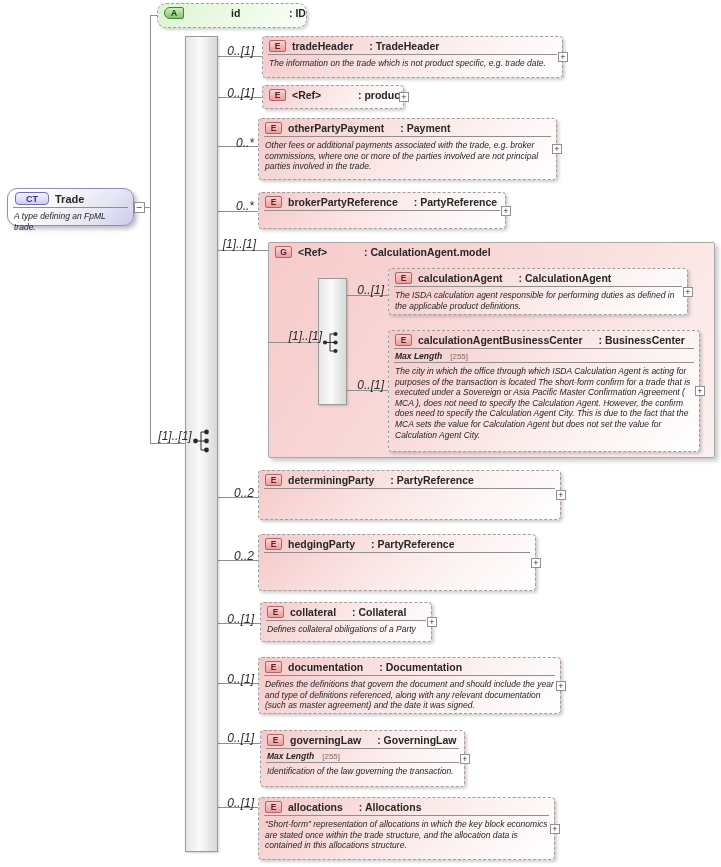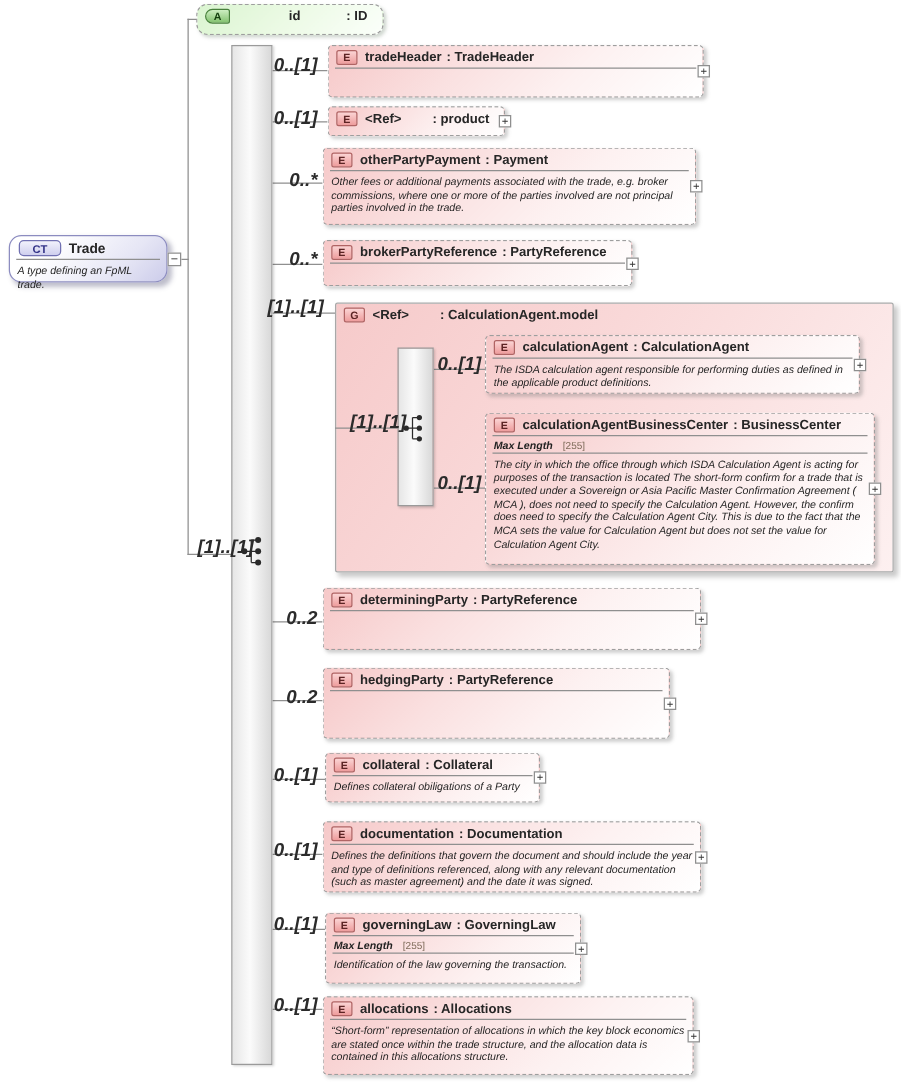--- a/index.html
+++ b/index.html
@@ -3,34 +3,34 @@
 <meta charset="utf-8">
 <style>
   * { margin:0; padding:0; box-sizing:border-box; }
   html,body { background:#ffffff; }
   body { font-family:"Liberation Sans", sans-serif; }
   #canvas { position:relative; width:721px; height:867px; background:#ffffff; overflow:hidden; }
 
   .hl,.vl { position:absolute; background:#8f8f8f; z-index:2; }
   .hl { height:1px; } .vl { width:1px; }
 
-  .card { position:absolute; font-size:15px; font-style:italic; font-weight:bold; color:#2b2b2b; z-index:5; text-align:right; white-space:nowrap; }
+  .card { position:absolute; font-size:12px; font-style:italic; font-weight:normal; color:#2b2b2b; z-index:5; text-align:right; white-space:nowrap; }
 
   .bar { position:absolute; border:1px solid #9a9a9a; background:linear-gradient(to right,#e6e6e6,#fbfbfb 45%,#d8d8d8); z-index:3; box-shadow:1px 1px 2px rgba(0,0,0,.18); }
   .seq { position:absolute; z-index:4; }
 
   .el-box { position:absolute; z-index:4; border:1px dashed #9e9e9e; border-radius:4px;
     background:linear-gradient(135deg,#f6c8c8 0%,#fae0e0 35%,#fdf1f1 65%,#ffffff 100%);
     box-shadow:2px 2px 3px rgba(120,120,120,.35); }
   .grp { position:absolute; z-index:1; border:1px solid #a8a8a8; border-radius:2px;
     background:linear-gradient(125deg,#f6caca 0%,#f9d8d8 40%,#fce9e9 80%,#fdf0f0 100%);
     box-shadow:3px 3px 4px rgba(120,120,120,.4); }
 
   .title { display:flex; align-items:center; padding:3px 6px 2px; white-space:nowrap; font-size:10.5px; font-weight:bold; color:#262626; }
-  .nm { margin-left:6px; } .tp { margin-left:4px; }
+  .nm { margin-left:6px; } .tp { margin-left:16px; }
   .gapped .nm { min-width:50px; }
 
   .badge { flex:0 0 auto; width:17px; height:12px; line-height:11px; text-align:center; font-size:8.5px; font-weight:bold; border-radius:2px; }
   .badge.e,.badge.g { border:1px solid #b06464; color:#5c2424; background:linear-gradient(#fbd4d4,#ee9c9c); }
   .badge.a { width:20px; border:1px solid #47803b; color:#15400f; background:linear-gradient(#cdeec2,#84c370); border-radius:6px 2px 2px 6px; }
   .badge.ct { width:34px; height:13px; line-height:12px; border:1px solid #7070b2; color:#333388; background:linear-gradient(#f2f2fc,#cfcfee); border-radius:4px; font-size:9px; }
 
   .sep { height:1px; background:#8f8f8f; margin:0 5px; }
   .desc { padding:3px 6px 3px; font-size:8.5px; font-style:italic; color:#1f1f1f; line-height:10.6px; }
   .facet { display:flex; align-items:baseline; padding:2px 6px 1px; }
@@ -133,20 +133,21 @@
     </div>
   </div>
 
   <div class="el-box" style="left:262px;top:36px;width:301px;height:42px;">
     <div class="title">
       <span class="badge e">E</span>
       <span class="nm">tradeHeader</span>
       <span class="tp">: TradeHeader</span>
     </div>
     <div class="sep"></div>
+    <div class="desc">The information on the trade which is not product specific, e.g. trade date.</div>
     <div class="plus">+</div>
   </div>
 
   <div class="el-box gapped" style="left:262px;top:85px;width:142px;height:24px;">
     <div class="title">
       <span class="badge e">E</span>
       <span class="nm">&lt;Ref&gt;</span>
       <span class="tp">: product</span>
     </div>
     <div class="plus">+</div>

